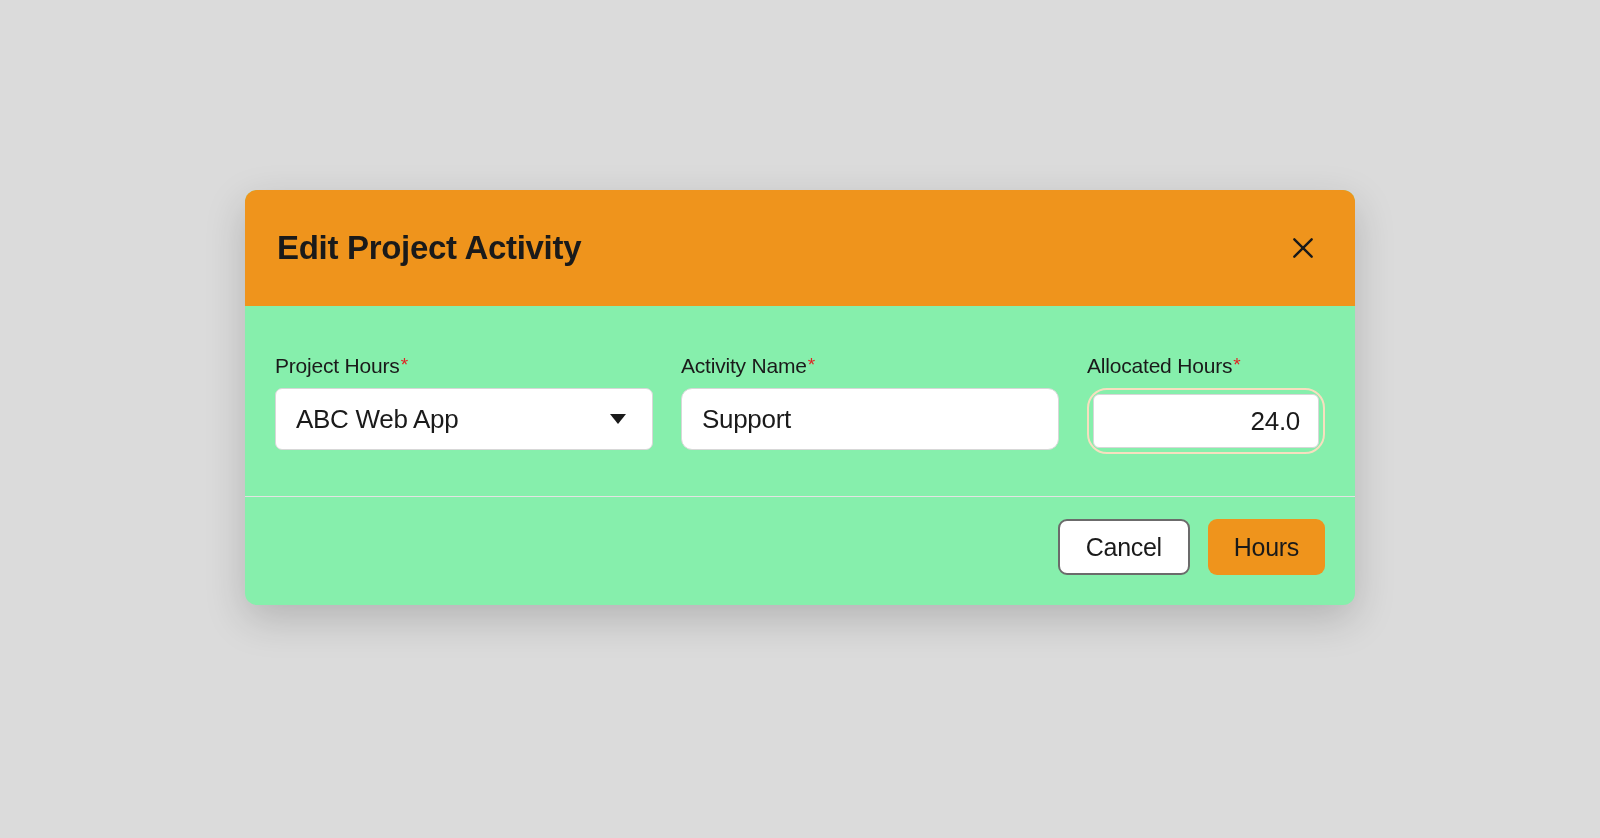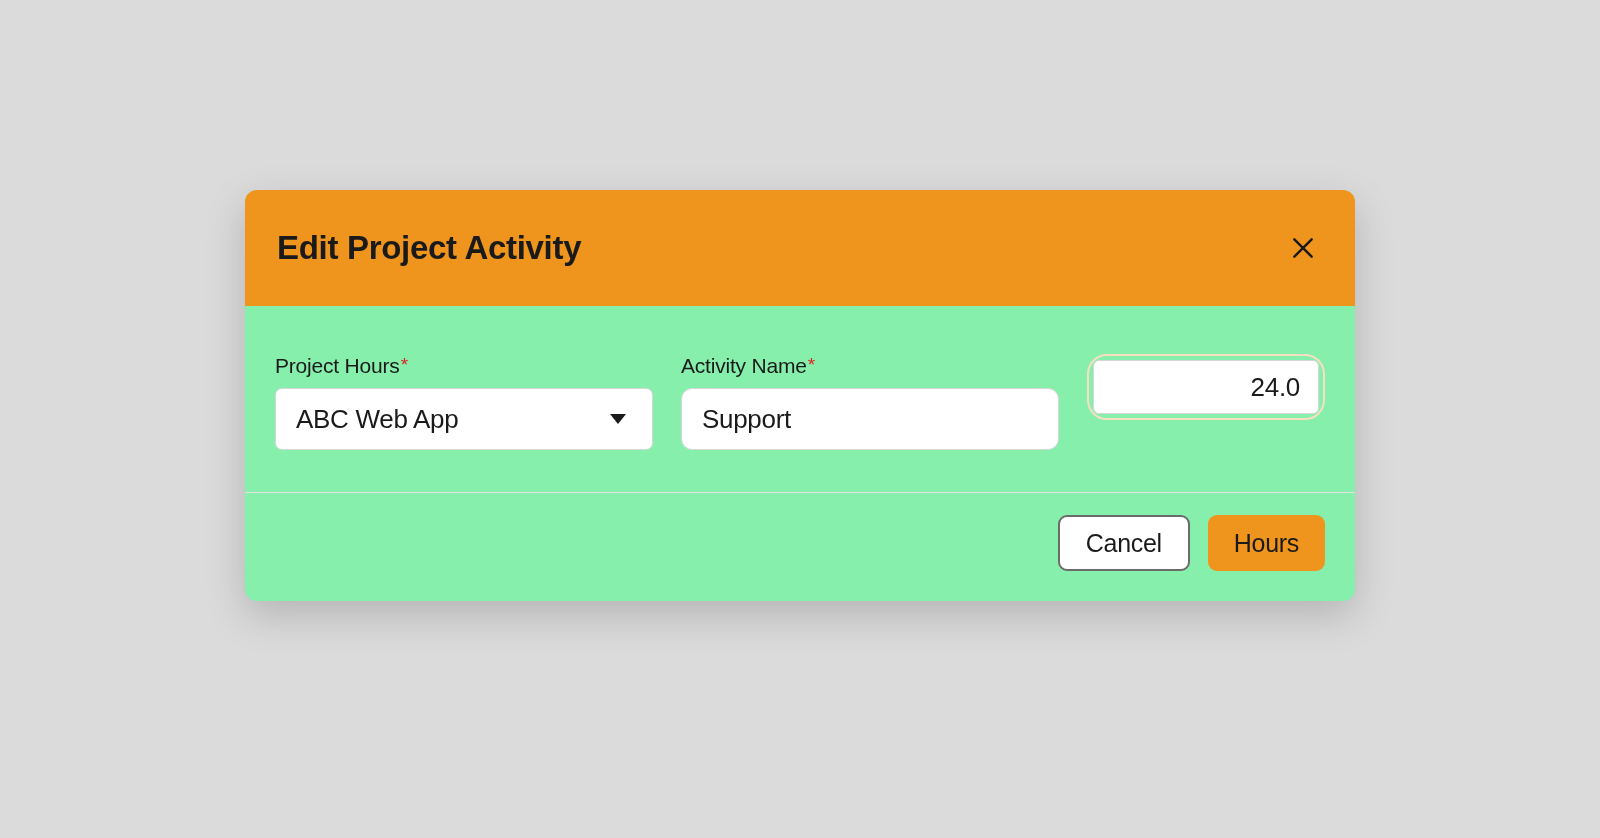--- a/index.html
+++ b/index.html
@@ -188,20 +188,23 @@
     </div>
 
     <div class="field act">
       <div class="field-label">
         <span>Activity Name</span><span class="req">*</span>
       </div>
       <input type="text" class="text-input" value="Support" style="">
     </div>
 
     <div class="field hrs">
+      <div class="field-label">
+        <span>Allocated Hours</span><span class="req">*</span>
+      </div>
       <div class="hours-wrap">
         <input type="text" class="hours-input" value="24.0" style="">
       </div>
     </div>
 
   </div>
 
   <div class="dialog-footer">
     <div class="btn btn-secondary">Cancel</div>
     <div class="btn btn-primary">Hours</div>

